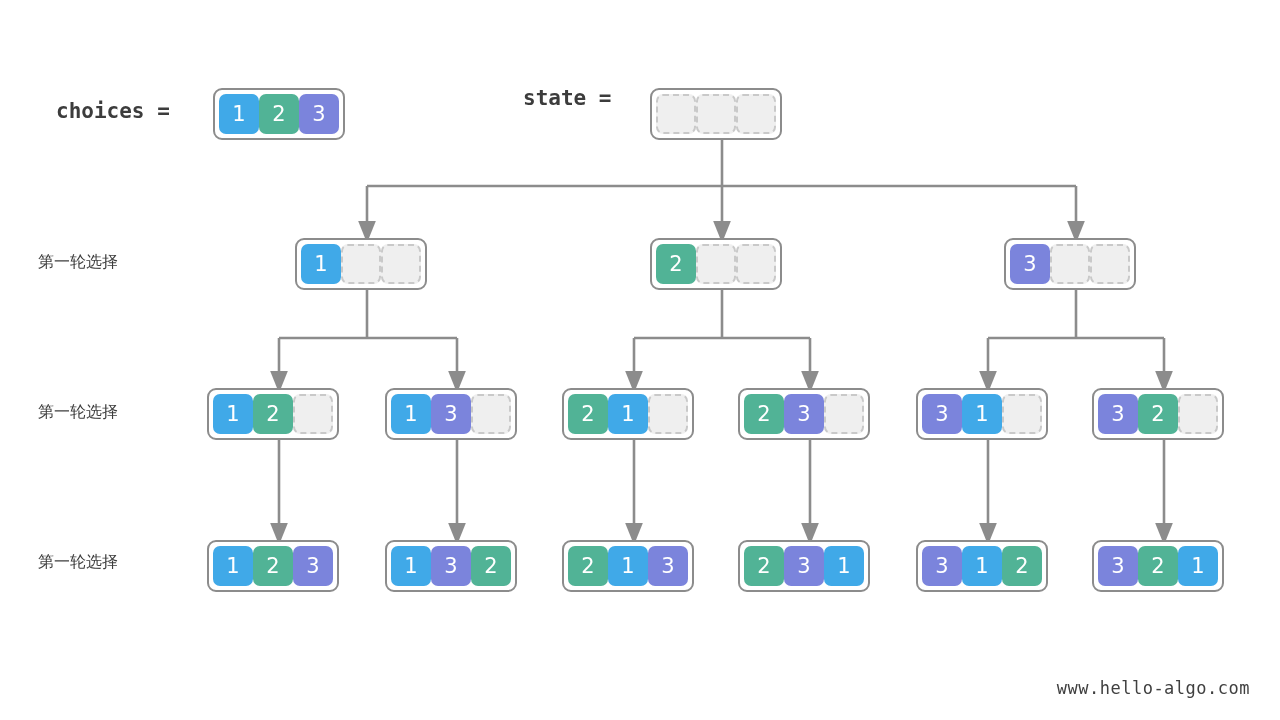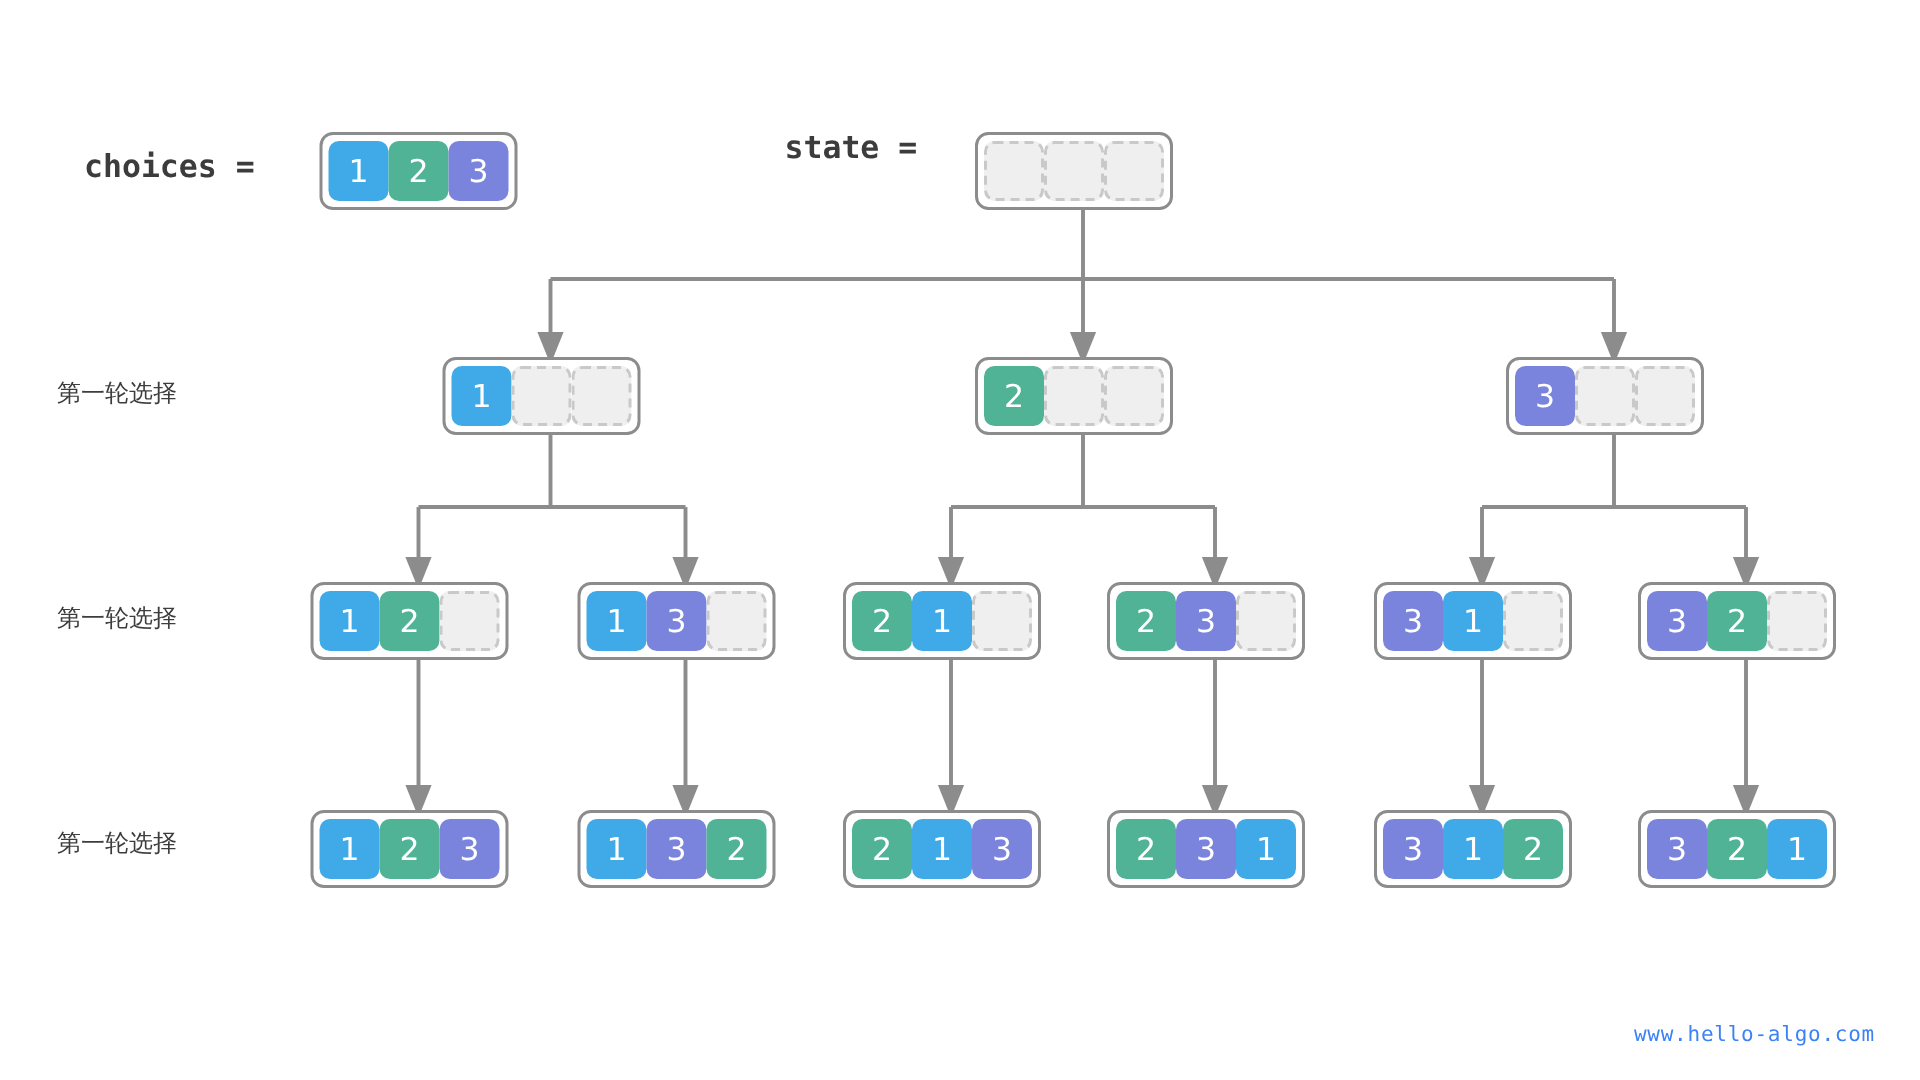--- a/index.html
+++ b/index.html
@@ -90,22 +90,22 @@
 
   
   .node.hdr .cell { width: 40px; height: 40px; }
 
   
   #watermark {
     position: absolute;
     right: 30px;
     bottom: 22px;
     font-family: "DejaVu Sans Mono", "Liberation Mono", monospace;
-    font-size: 14px;
-    color: #3b82f6;
+    font-size: 17px;
+    color: #404040;
     letter-spacing: 0.5px;
     z-index: 3;
   }
 </style>
 </head>
 <body>
 
 <div id="canvas">
 
   <svg id="edges" viewBox="0 0 1280 720" width="1280" height="720">

